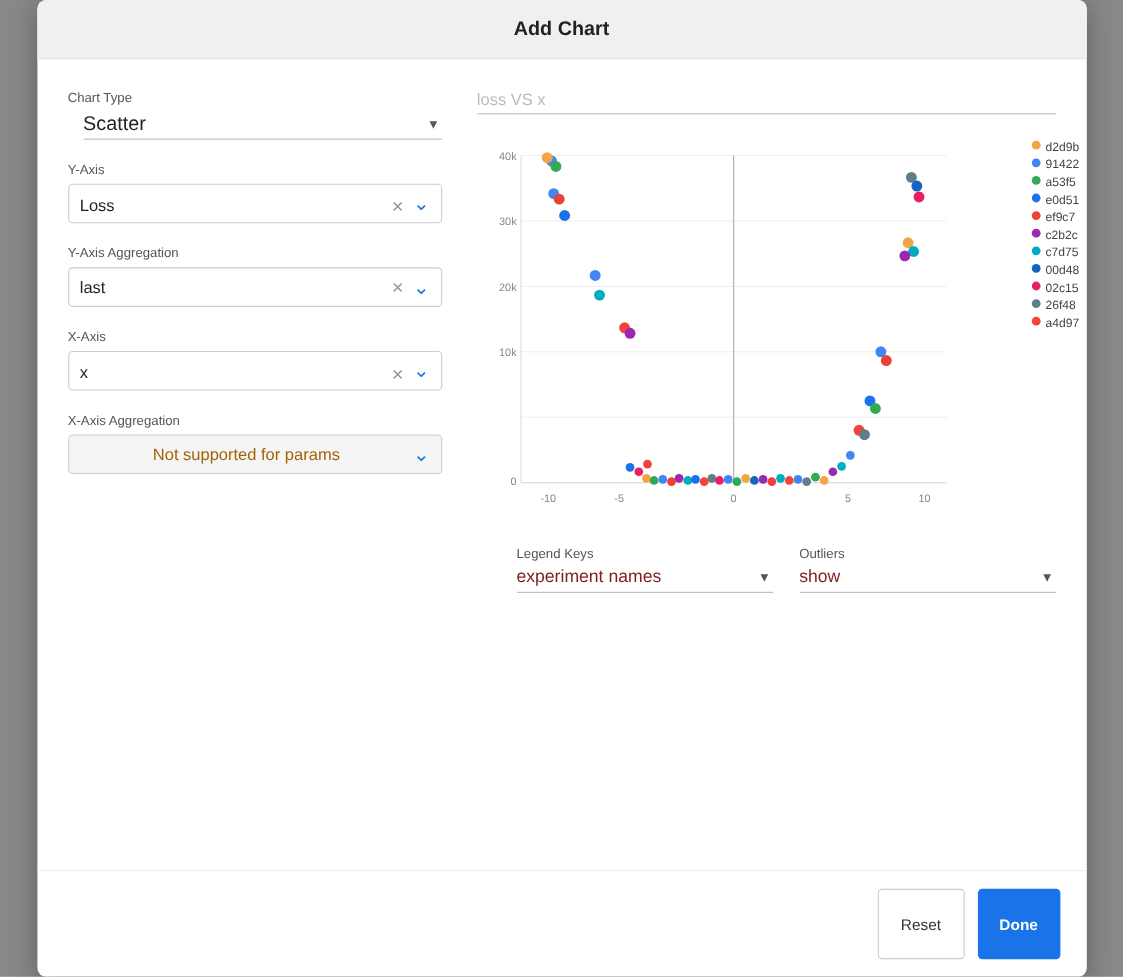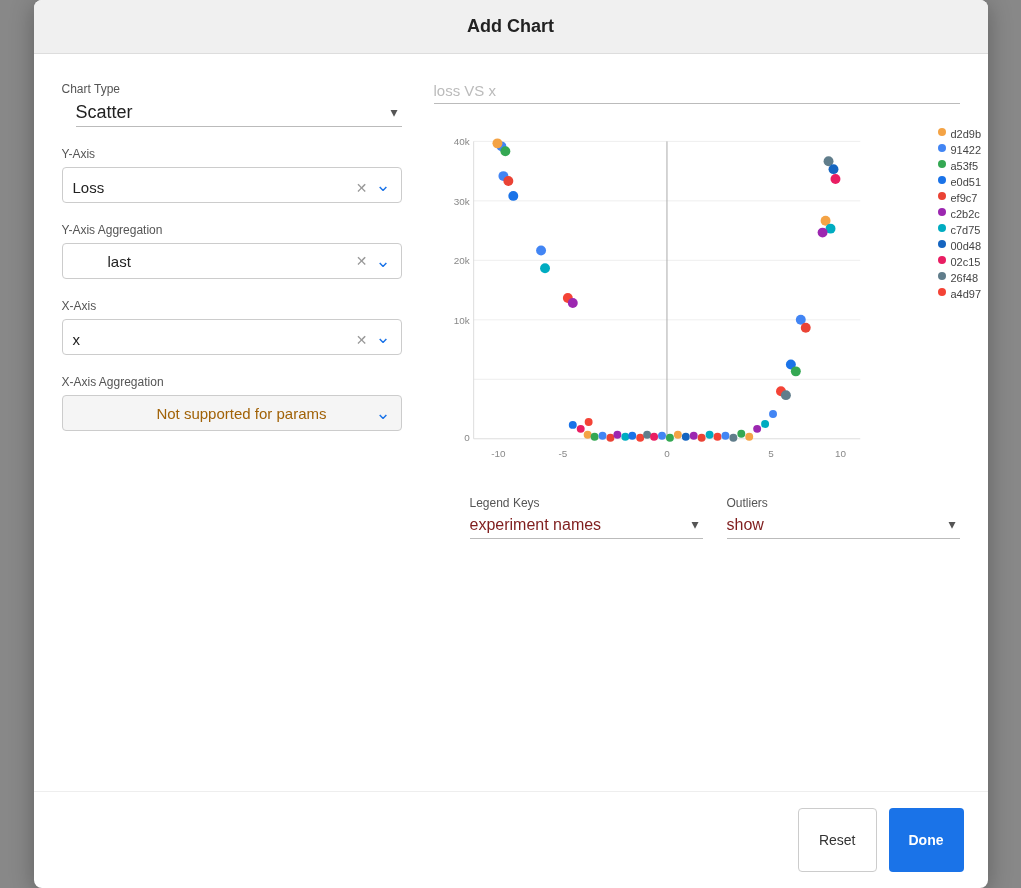--- a/index.html
+++ b/index.html
@@ -113,21 +113,20 @@
       align-items: center;
       border: 1px solid #ccc;
       border-radius: 4px;
       padding: 6px 10px;
       background: #fff;
     }
     .agg-field-text {
       flex: 1;
       font-size: 15px;
       color: #222;
-      margin-left: 35px;
     }
     .disabled-field {
       background: #f5f5f5;
     }
     .disabled-field .agg-field-text {
       color: #a16207;
       text-align: center;
     }
     .chart-name-input {
       width: 100%;

